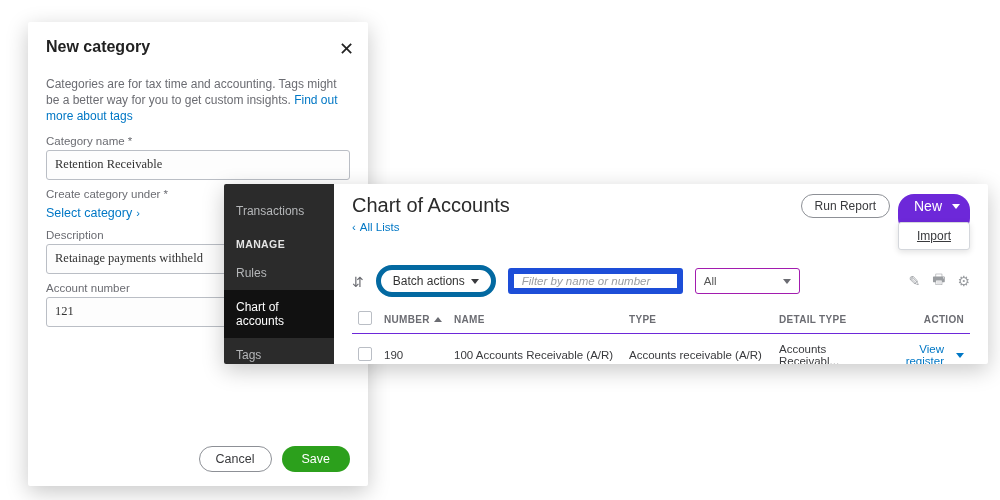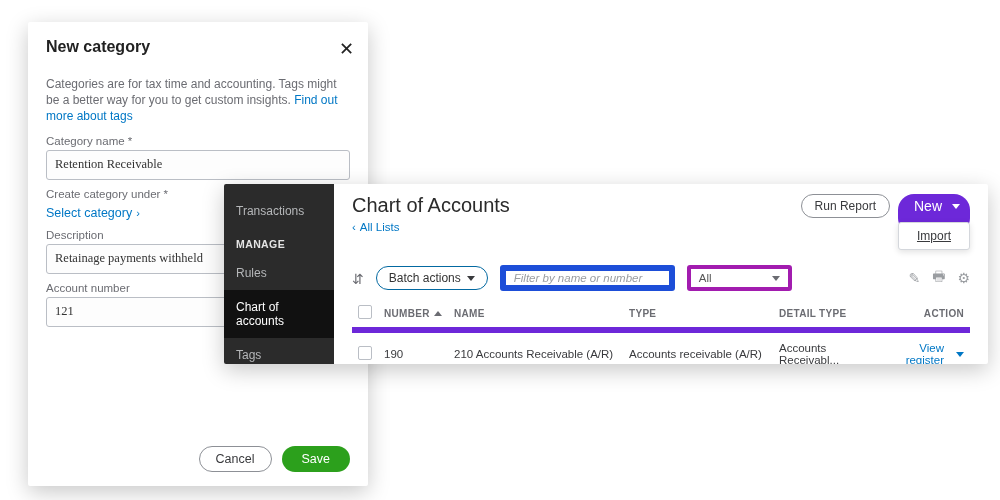--- a/index.html
+++ b/index.html
@@ -59,40 +59,40 @@
   .import-pop {
     position:absolute; right:18px; top:38px; border:1px solid #d4d7dc; background:#fff;
     font-size:12px; color:#393a3d; padding:6px 18px; border-radius:3px; box-shadow:0 2px 6px rgba(0,0,0,.12);
     cursor:pointer;
     text-decoration:underline;
   }
   
   .controls { display:flex; align-items:center; gap:12px; margin-top:30px; }
   .sort-icon { font-size:14px; color:#6b6c72; transform:translateY(1px);}
   .batch {
-    border:1px solid #0369a1; background:#fff; border-radius:16px; font-size:12px;
+    border:5px solid #0369a1; background:#fff; border-radius:16px; font-size:12px;
     padding:4px 12px; display:flex; align-items:center; gap:6px; cursor:pointer;
   }
   .batch .caret { width:0;height:0;border-left:4px solid transparent;border-right:4px solid transparent;border-top:5px solid #393a3d;}
   .filter-input {
     width:175px; height:26px; border:6px solid #1d4ed8; border-radius:3px; font-size:11.5px;
     padding:0 8px; color:#555;
   }
   .filter-input::placeholder { color:#9a9da1; font-style:italic;}
   .select-all {
-    width:105px; height:26px; border:4px solid #a21caf; border-radius:3px; font-size:11.5px;
+    width:105px; height:26px; border:1px solid #a21caf; border-radius:3px; font-size:11.5px;
     padding:0 8px; display:flex; align-items:center; justify-content:space-between; color:#555; cursor:pointer;
   }
   .select-all .caret { width:0;height:0;border-left:4px solid transparent;border-right:4px solid transparent;border-top:5px solid #6b6c72;}
   .toolbar-icon { color:#9a9da1; font-size:14px; }
   .spacer { flex:1; }
 
   
   table { width:100%; border-collapse:collapse; margin-top:8px; font-size:11.5px; color:#393a3d;}
-  th { text-align:left; font-size:10px; font-weight:700; color:#6b6c72; letter-spacing:.3px; padding:6px 6px; border-bottom:6px solid #6d28d9;}
+  th { text-align:left; font-size:10px; font-weight:700; color:#6b6c72; letter-spacing:.3px; padding:6px 6px; border-bottom:1px solid #6d28d9;}
   th.action { text-align:right;}
   td { padding:9px 6px; border-bottom:1px solid #eceef1; vertical-align:middle;}
   td.action-cell { text-align:right;}
   .chk { width:14px; height:14px; border:1px solid #babec5; border-radius:2px; display:inline-block; background:#fff;}
   .link-action { color:#0077c5; font-size:11.5px; cursor:pointer; display:inline-flex; align-items:center; gap:12px;}
   .link-action .caret { width:0;height:0;border-left:4px solid transparent;border-right:4px solid transparent;border-top:5px solid #0077c5;}
   .num-sort { width:0;height:0;border-left:4px solid transparent;border-right:4px solid transparent;border-bottom:5px solid #6b6c72; display:inline-block; margin-left:4px; transform:translateY(-1px);}
 </style>
 </head>
 <body>
@@ -175,21 +175,21 @@
           <th style="width:175px;">NAME</th>
           <th style="width:150px;">TYPE</th>
           <th>DETAIL TYPE</th>
           <th class="action">ACTION</th>
         </tr>
       </thead>
       <tbody>
         <tr>
           <td><span class="chk"></span></td>
           <td>190</td>
-          <td>210 Accounts Receivable (A/R)</td>
+          <td>100 Accounts Receivable (A/R)</td>
           <td>Accounts receivable (A/R)</td>
           <td>Accounts Receivabl...</td>
           <td class="action-cell">
             <span class="link-action">
               <span>View register</span>
               <span class="caret"></span>
             </span>
           </td>
         </tr>
 

